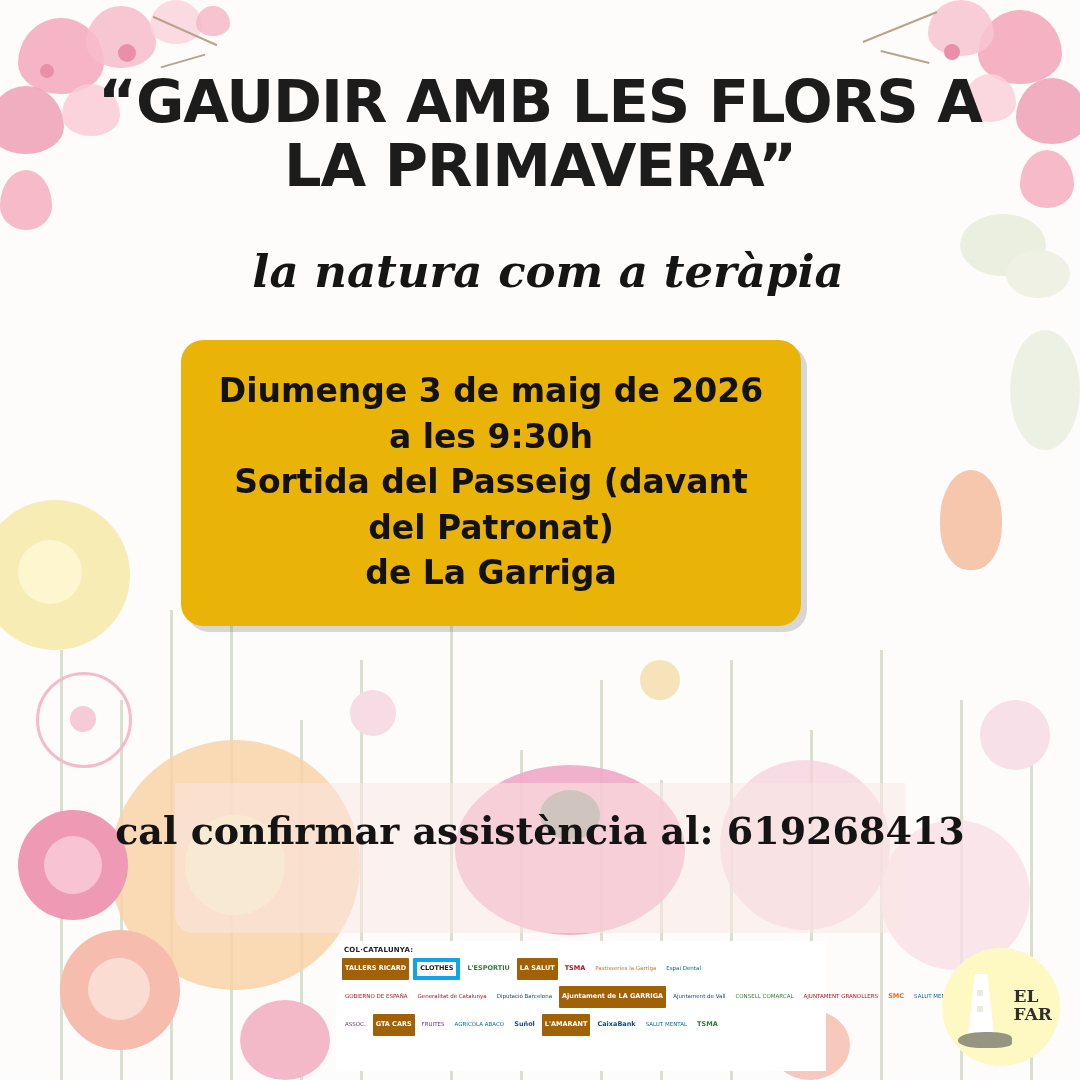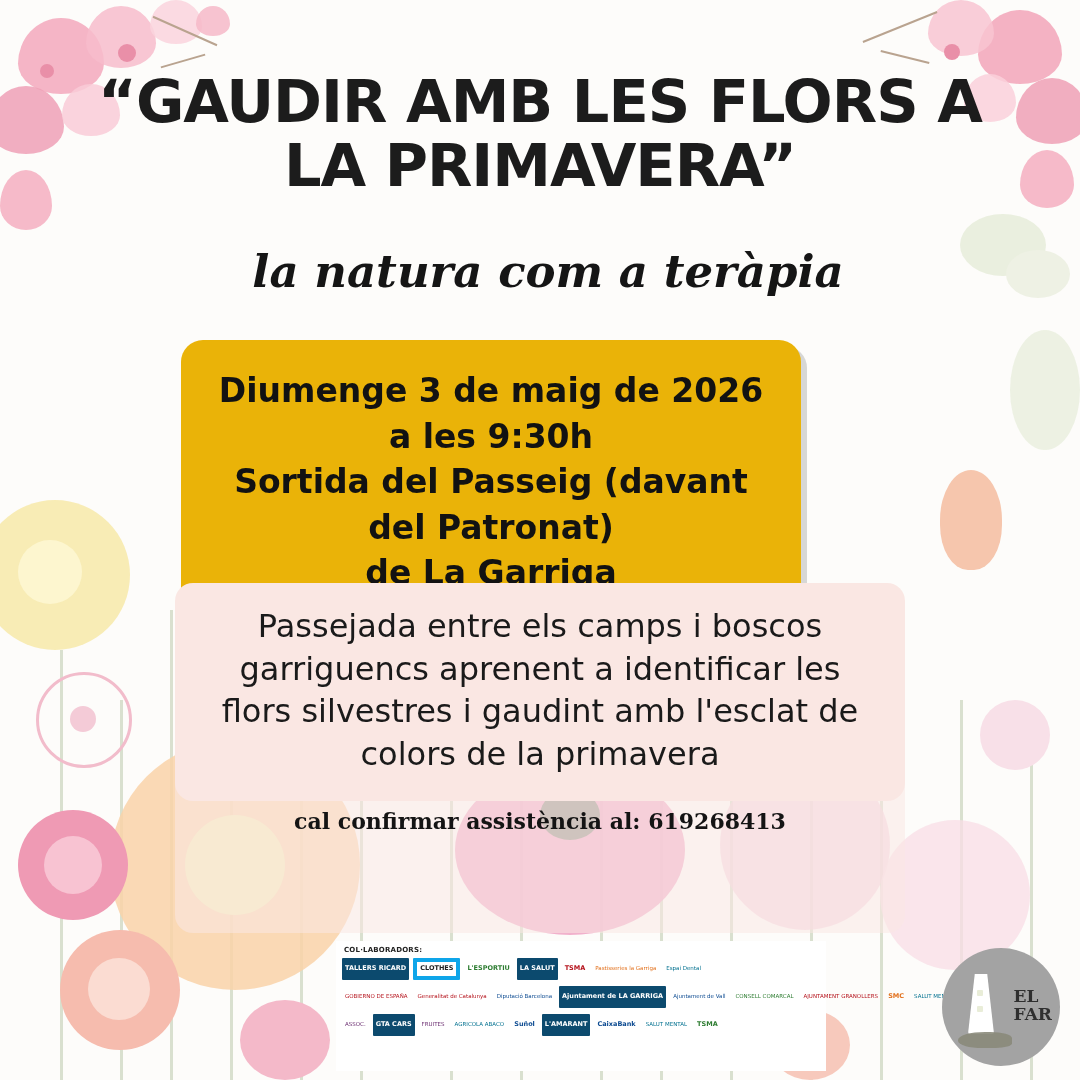--- a/index.html
+++ b/index.html
@@ -107,21 +107,21 @@
     border-radius: 0 0 18px 18px;
     opacity: .55;
   }
 
   .confirm {
     position: absolute;
     top: 808px; left: 0; right: 0;
     text-align: center;
     font-family: "DejaVu Serif", serif;
     font-weight: 700;
-    font-size: 22px;
+    font-size: 38px;
     color: #141414;
   }
   .free {
     position: absolute;
     top: 866px; left: 0; right: 0;
     text-align: center;
     font-family: "DejaVu Serif", serif;
     font-weight: 700;
     font-style: italic;
     font-size: 27px;
@@ -161,39 +161,39 @@
     align-items: center;
     justify-content: center;
     padding: 1px 3px;
     font-size: 6.5px;
     font-weight: 700;
     line-height: 1;
     text-align: center;
     white-space: nowrap;
     border-radius: 1px;
   }
-  .logo.dark { background: #0c4a6e; color: #fff; }
+  .logo.dark { background: #a16207; color: #fff; }
   .logo.box { border: 4px solid #0ea5e9; }
   .logo.red { color: #b5121b; }
   .logo.green { color: #2e7d32; justify-content: center; }
   .logo.blue { color: #0e4c92; }
   .logo.teal { color: #00708f; }
   .logo.purple { color: #6a2c70; }
   .logo.orange { color: #e2711d; }
   .logo.small { font-size: 5.5px; font-weight: 400; }
 
   
   .badge {
     position: absolute;
     right: 20px;
     bottom: 14px;
     width: 118px;
     height: 118px;
     border-radius: 50%;
-    background: #a3a3a3;
+    background: #fef9c3;
     display: flex;
     align-items: center;
     justify-content: center;
   }
   .badge .inner {
     position: relative;
     width: 100%;
     height: 100%;
   }
   .badge .lighthouse {
@@ -329,29 +329,26 @@
   <div class="subtitle">la natura com a teràpia</div>
 
   <div class="panel-when">
     <div style="white-space:pre-line;">Diumenge 3 de maig de 2026
 a les 9:30h
 Sortida del Passeig (davant del Patronat)
 de La Garriga</div>
   </div>
 
   <div class="panel-desc-bottom"></div>
-  <div class="panel-desc">
-    <div>Passejada entre els camps i boscos garriguencs aprenent a identificar les flors silvestres i gaudint amb l'esclat de colors de la primavera</div>
-  </div>
 
   <div class="confirm">cal confirmar assistència al: 619268413</div>
 
 
   <div class="sponsors">
-    <div class="lead">COL·LABORADORS:</div>
+    <div class="lead">COL·CATALUNYA:</div>
 
     <div class="srow">
       <div class="logo dark">
         <span>TALLERS RICARD</span>
       </div>
       <div class="logo box">
         <span>CLOTHES</span>
       </div>
       <div class="logo green">
         <span>L'ESPORTIU</span>

